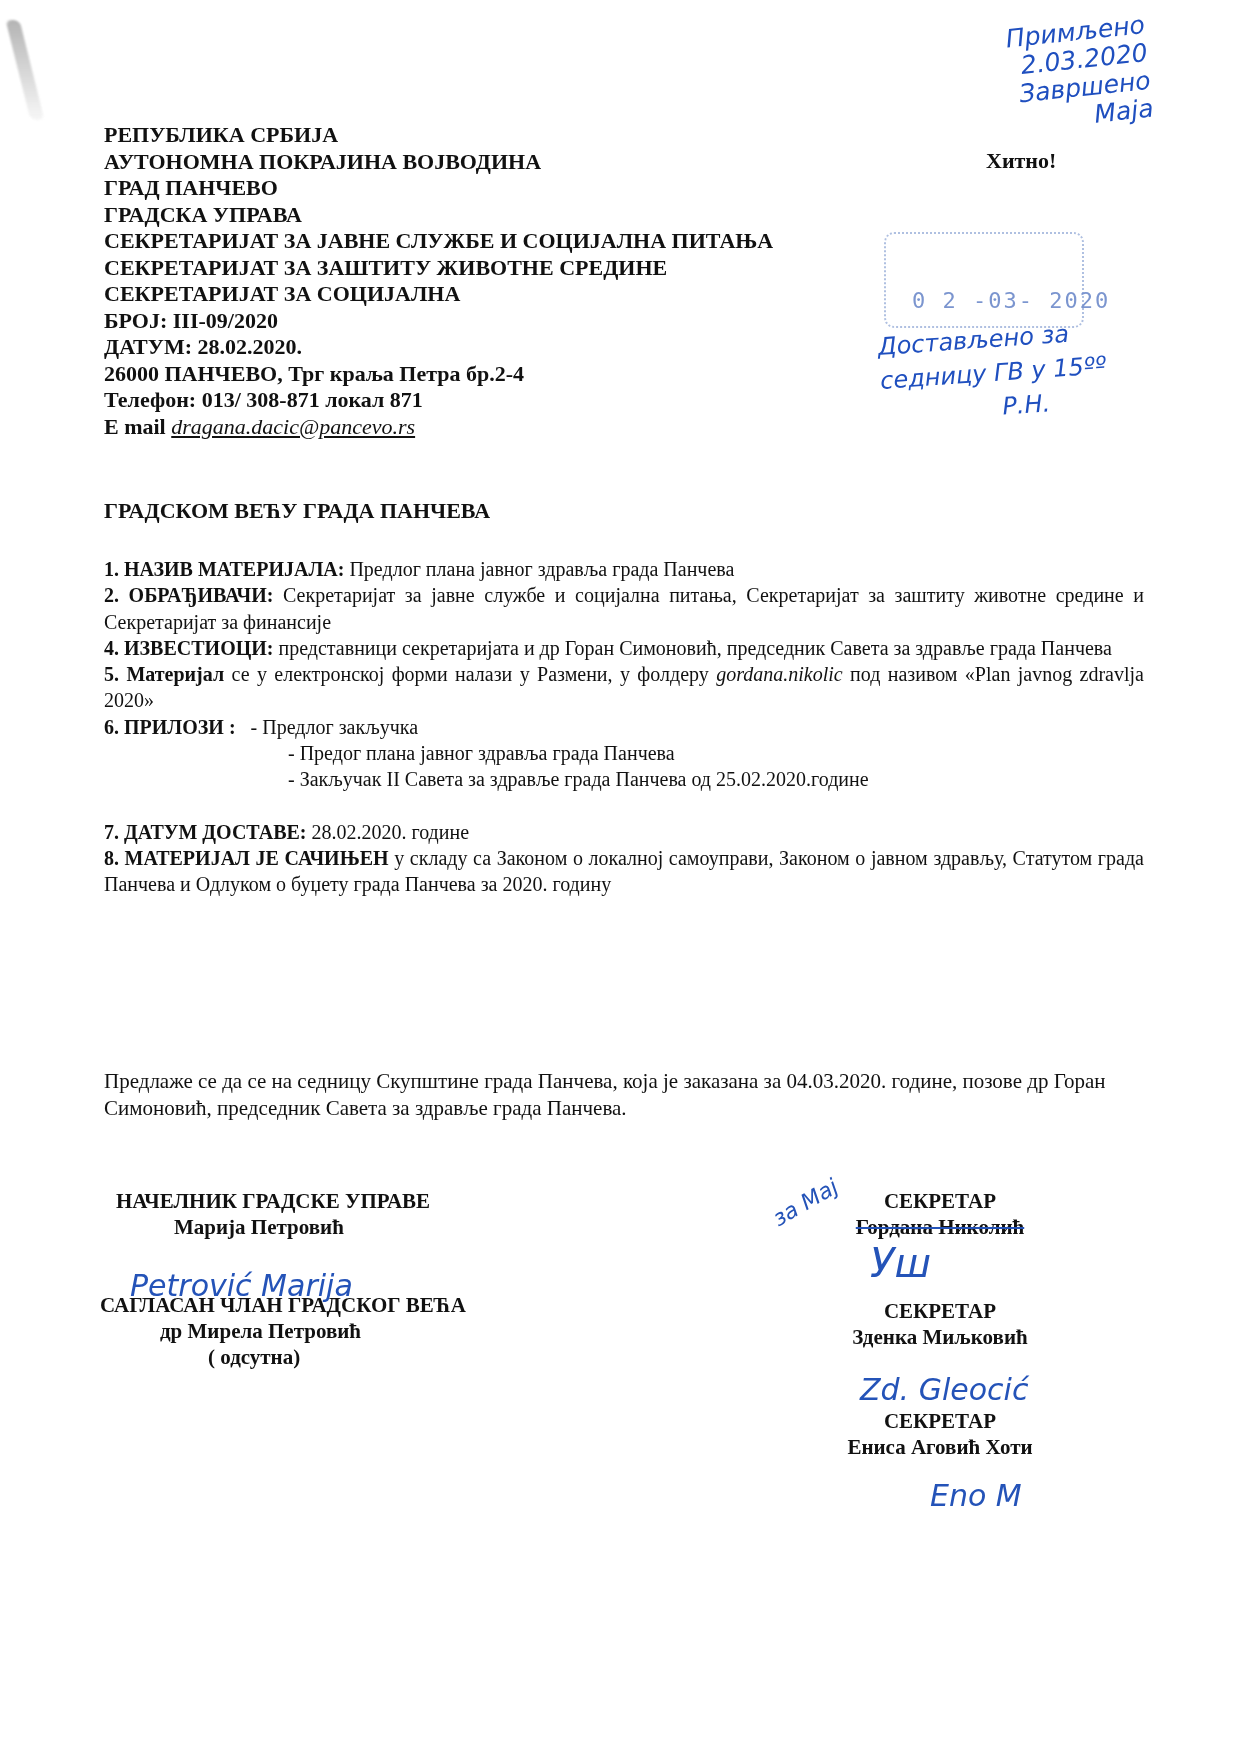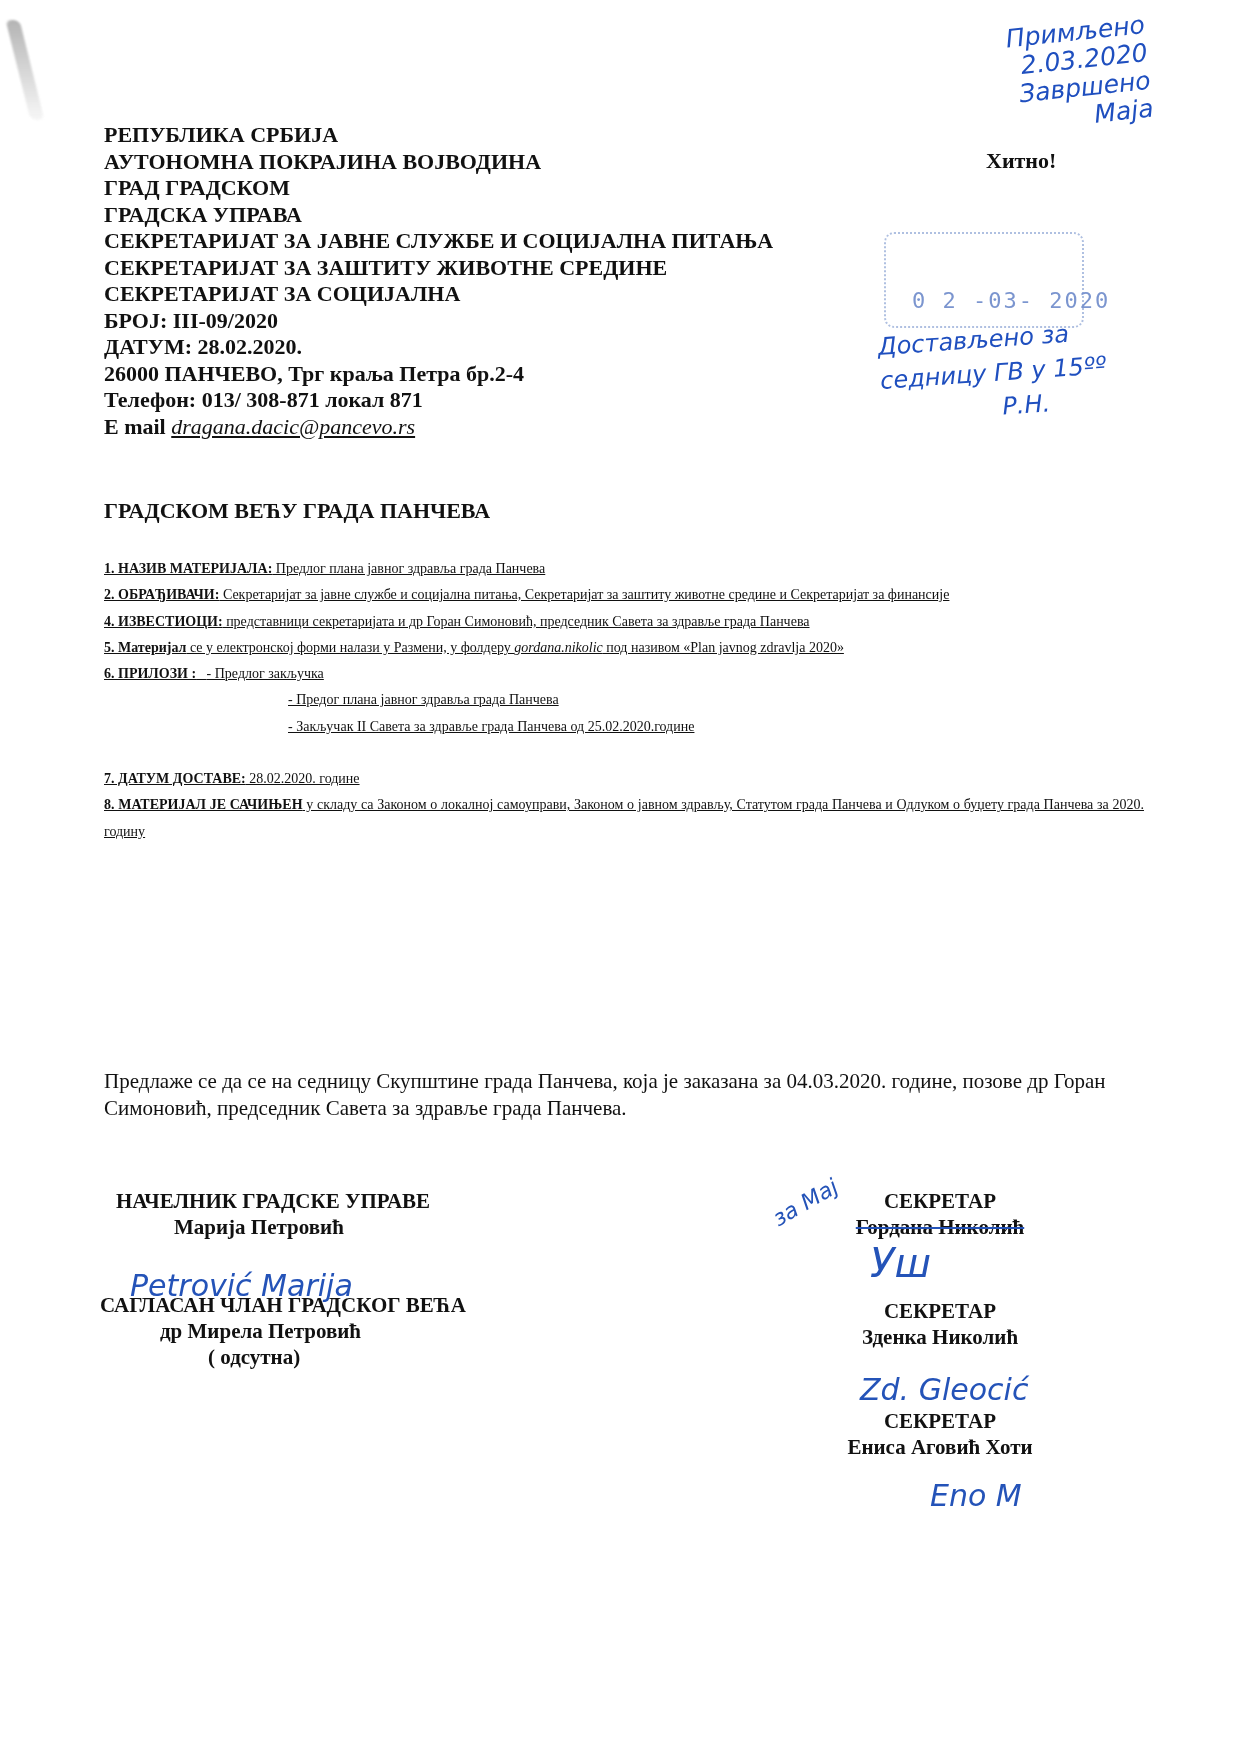--- a/index.html
+++ b/index.html
@@ -13,40 +13,40 @@
   .hdr { position: absolute; left: 104px; top: 122px; font-weight: bold; font-size: 22px; line-height: 26.5px; }
   .hdr div { white-space: nowrap; }
   .email-link { font-style: italic; font-weight: normal; text-decoration: underline; color: #111; }
   .urgent { position: absolute; left: 986px; top: 148px; font-weight: bold; font-size: 22px; }
   .hand { position: absolute; color: #1f4fbf; font-family: "DejaVu Sans", sans-serif; font-style: italic; }
   .hand-top { left: 1010px; top: 18px; font-size: 25px; line-height: 28px; text-align: right; transform: rotate(-6deg); }
   .stamp { position: absolute; left: 884px; top: 232px; width: 196px; height: 92px; border: 2px dotted rgba(110,140,200,0.55); border-radius: 10px; }
   .stamp-date { position: absolute; left: 912px; top: 288px; color: #7b95cf; font-family: "DejaVu Sans Mono", monospace; font-size: 22px; letter-spacing: 2px; }
   .hand-note { left: 880px; top: 322px; font-size: 24px; line-height: 34px; transform: rotate(-4deg); }
   .addressee { position: absolute; left: 104px; top: 498px; font-weight: bold; font-size: 22px; }
-  .items { position: absolute; left: 104px; top: 556px; width: 1040px; font-size: 14px; line-height: 26.3px; text-decoration: underline; }
+  .items { position: absolute; left: 104px; top: 556px; width: 1040px; font-size: 20px; line-height: 26.3px; }
   .items p { margin: 0; text-align: justify; }
   .items b { font-weight: bold; }
   .attach { margin-left: 184px !important; }
   .gap { height: 26px; }
   .proposal { position: absolute; left: 104px; top: 1068px; width: 1040px; font-size: 21px; line-height: 27px; }
   .sig-left { position: absolute; left: 100px; top: 1188px; font-weight: bold; font-size: 21px; line-height: 26px; }
   .sig-right { position: absolute; left: 820px; top: 1188px; font-weight: bold; font-size: 21px; line-height: 26px; text-align: center; width: 240px; }
   .sig-right .block { margin-bottom: 58px; }
   .signature { position: absolute; color: #2453b8; font-family: "DejaVu Sans", sans-serif; font-style: italic; font-size: 30px; }
 </style>
 </head>
 <body>
 
 <div class="page-edge"></div>
 
 <div class="hdr">
   <div>РЕПУБЛИКА СРБИЈА</div>
   <div>АУТОНОМНА ПОКРАЈИНА ВОЈВОДИНА</div>
-  <div>ГРАД ГРАДСКОМ</div>
+  <div>ГРАД ПАНЧЕВО</div>
   <div>ГРАДСКА УПРАВА</div>
   <div>СЕКРЕТАРИЈАТ ЗА ЈАВНЕ СЛУЖБЕ И СОЦИЈАЛНА ПИТАЊА</div>
   <div>СЕКРЕТАРИЈАТ ЗА ЗАШТИТУ ЖИВОТНЕ СРЕДИНЕ</div>
   <div>СЕКРЕТАРИЈАТ ЗА СОЦИЈАЛНА</div>
   <div>БРОЈ: III-09/2020</div>
   <div>ДАТУМ: 28.02.2020.</div>
   <div>26000 ПАНЧЕВО, Трг краља Петра   бр.2-4</div>
   <div>Телефон: 013/ 308-871 локал 871</div>
   <div><span>E mail </span><a class="email-link">dragana.dacic@pancevo.rs</a></div>
 </div>
@@ -95,21 +95,21 @@
 </div>
 <div class="signature" style="left:130px; top:1268px;">Petrović Marija</div>
 
 <div class="sig-right">
   <div class="block">
     <div>СЕКРЕТАР</div>
     <div style="text-decoration:line-through; text-decoration-color:#2453b8">Гордана  Николић</div>
   </div>
   <div class="block">
     <div>СЕКРЕТАР</div>
-    <div>Зденка Николић</div>
+    <div>Зденка Миљковић</div>
   </div>
   <div class="block">
     <div>СЕКРЕТАР</div>
     <div>Ениса Аговић Хоти</div>
   </div>
 </div>
 <div class="signature" style="left:770px; top:1190px; font-size:22px; transform:rotate(-30deg);">за Мај</div>
 <div class="signature" style="left:870px; top:1240px; font-size:40px;">Уш</div>
 <div class="signature" style="left:860px; top:1372px;">Zd. Gleocić</div>
 <div class="signature" style="left:930px; top:1478px;">Eno M</div>

